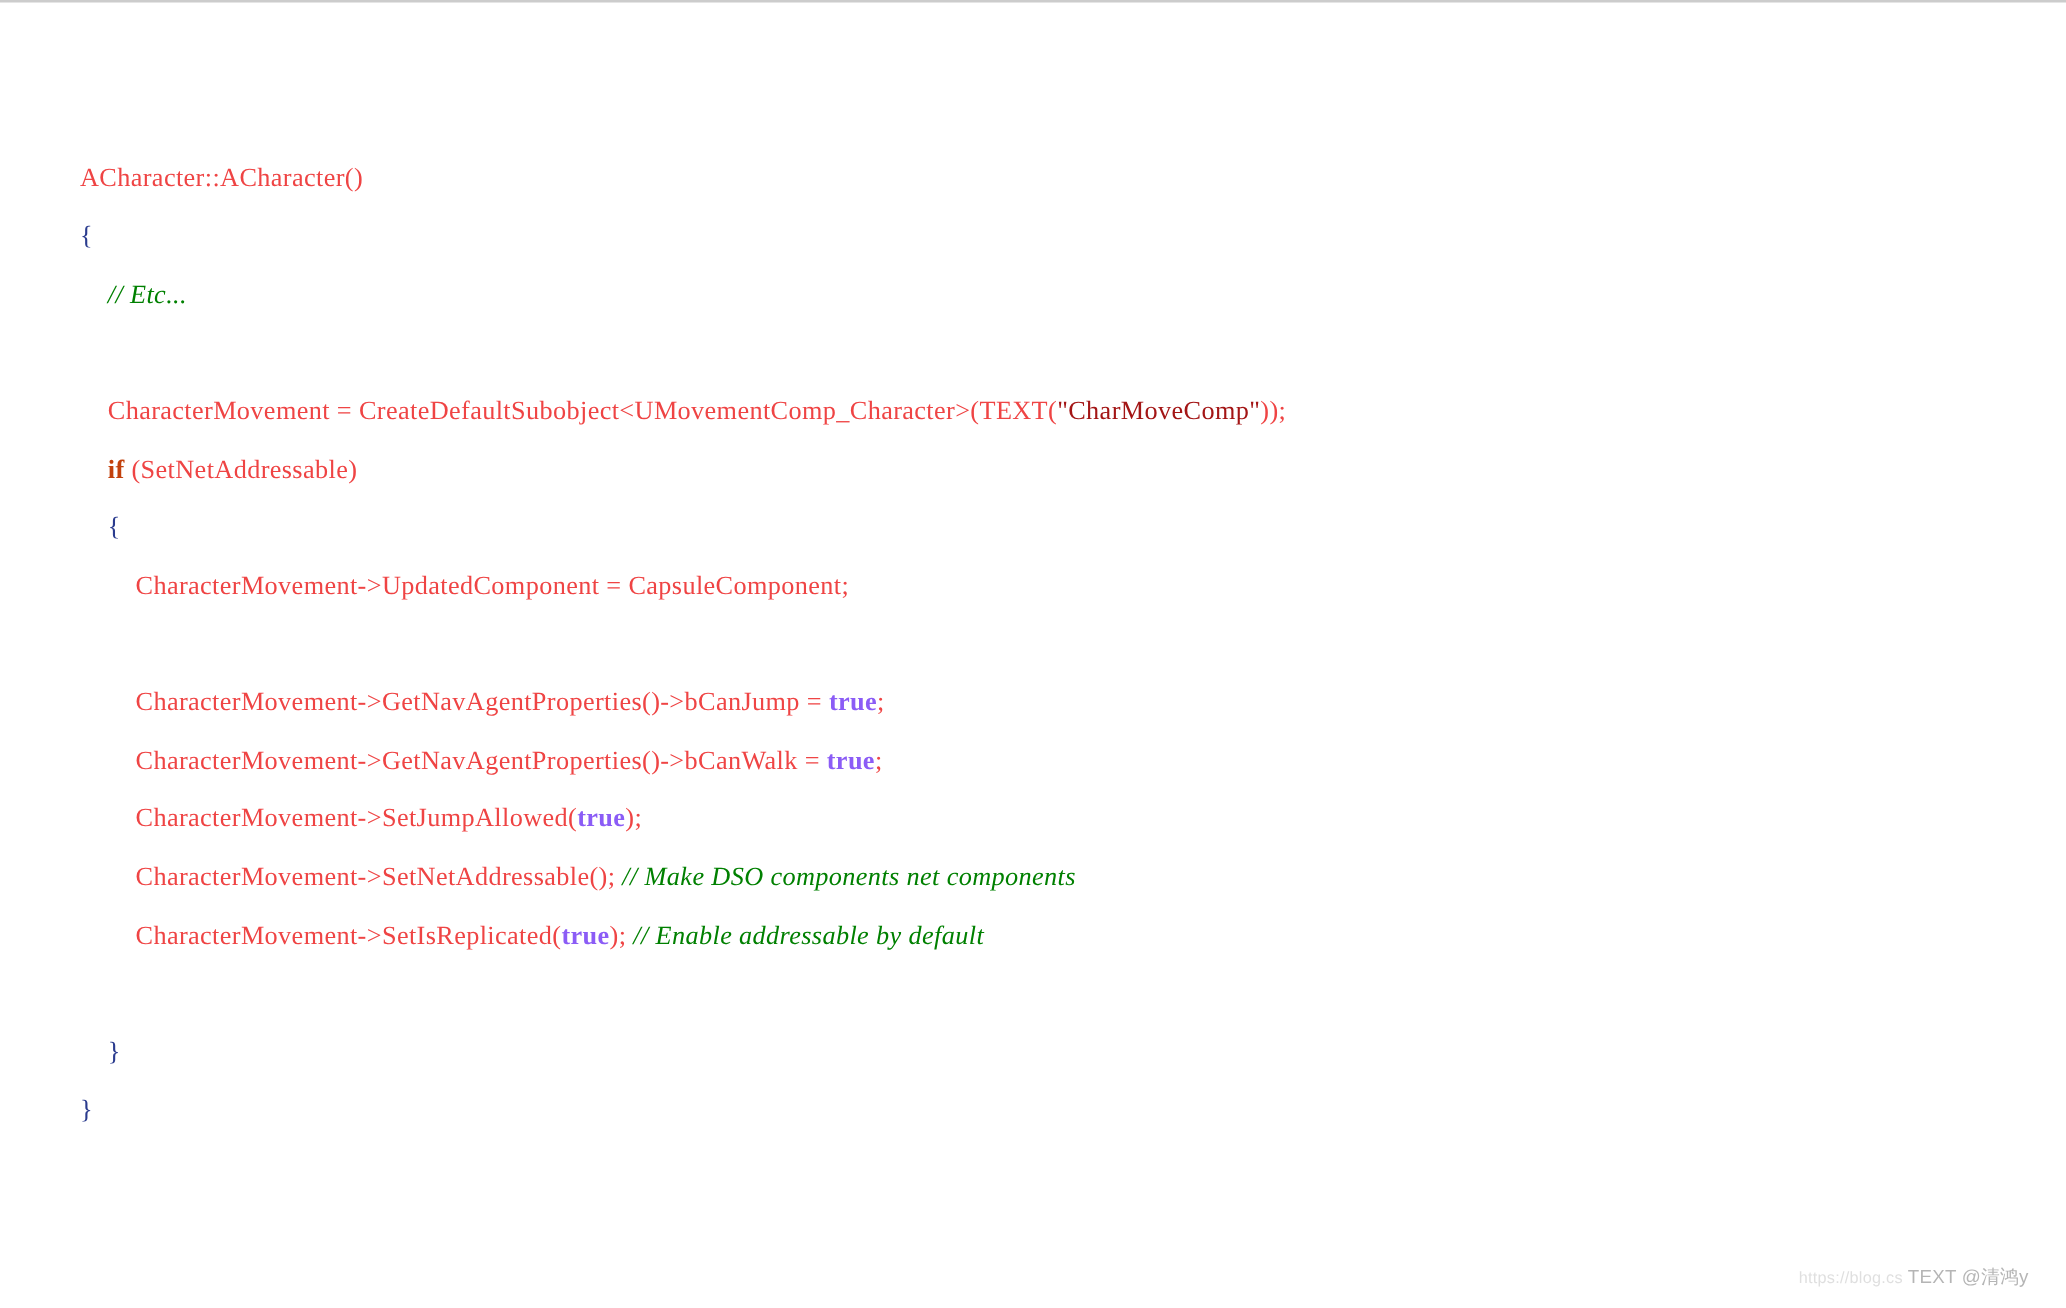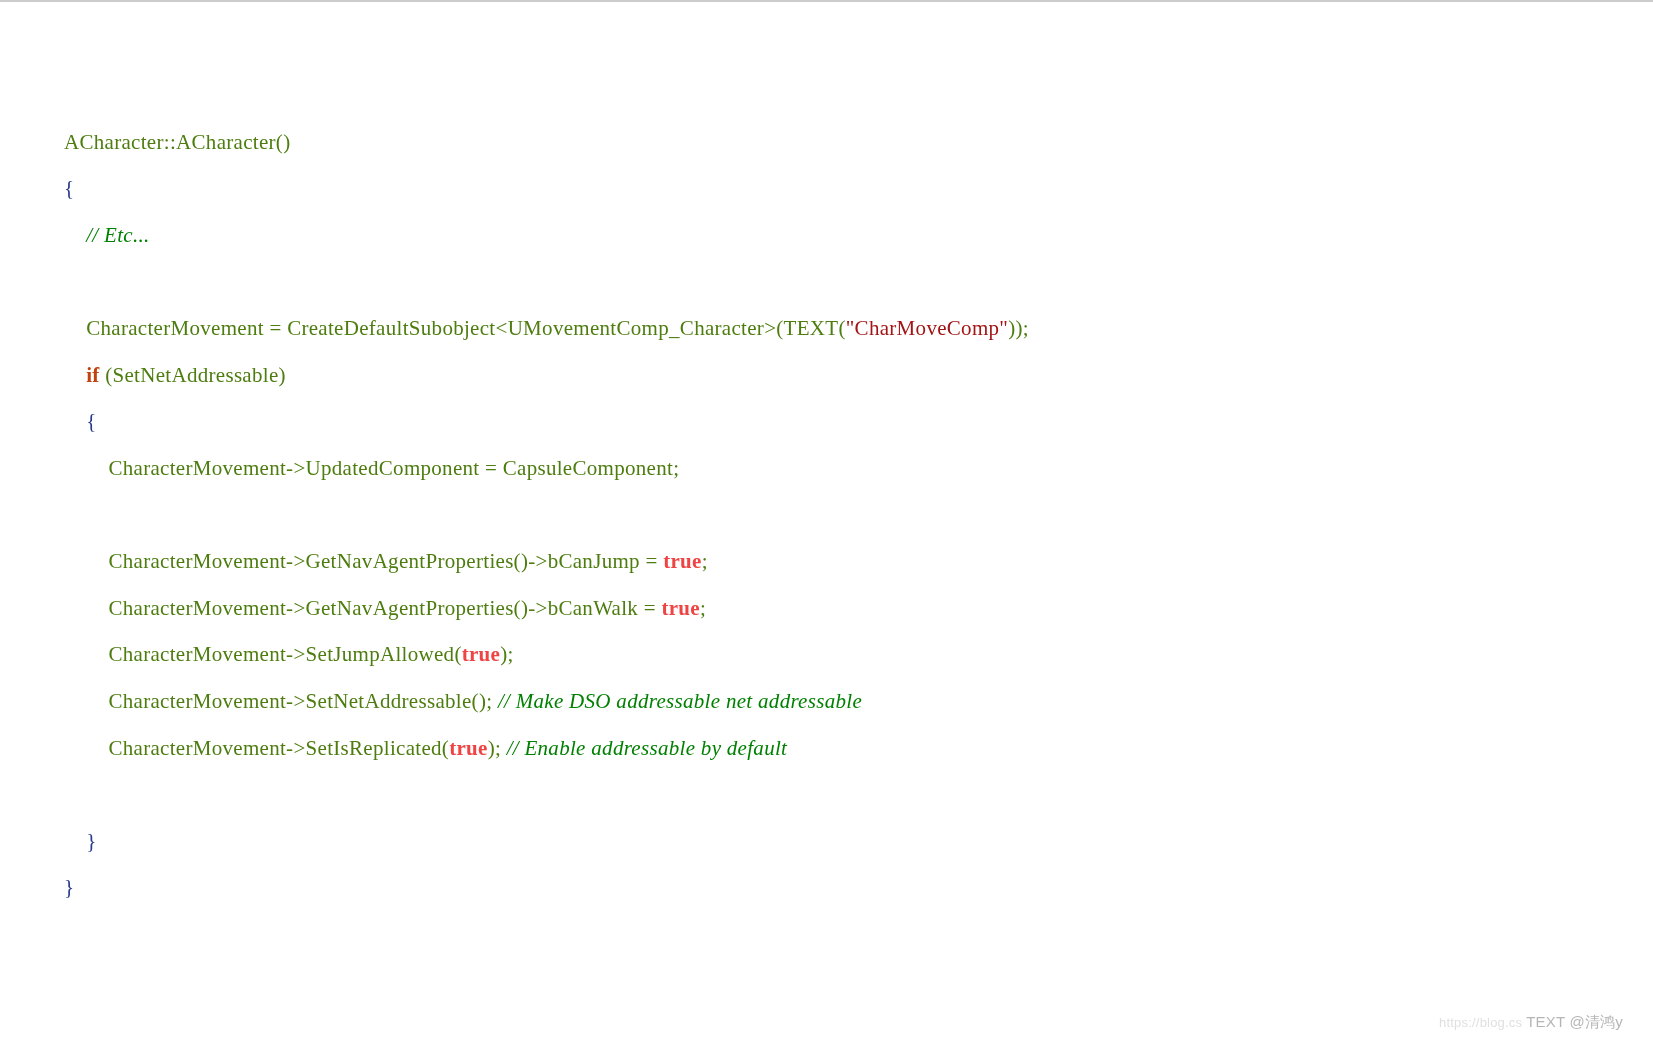--- a/index.html
+++ b/index.html
@@ -16,24 +16,24 @@
       color: #2a3b8e;
       position: relative;
       width: 1653px;
       height: 1046px;
       border-top: 2px solid #cccccc;
     }
     .code-block {
       white-space: pre;
       letter-spacing: 0.3px;
     }
-    .ident { color: #4d7c0f; }
+    .ident { color: #ef4444; }
     .comment { color: #008000; font-style: italic; }
     .keyword { color: #c2410c; font-weight: bold; }
-    .true-kw { color: #ef4444; font-weight: bold; margin-top: 47px; }
+    .true-kw { color: #8b5cf6; font-weight: bold; margin-top: 47px; }
     .string { color: #a31515; }
     .punct { color: #2a3b8e; }
     .watermark {
       position: absolute;
       bottom: 8px;
       right: 30px;
       font-family: Arial, sans-serif;
       font-size: 15px;
       color: rgba(120,120,120,0.55);
       letter-spacing: 0.2px;
@@ -54,21 +54,21 @@
 <span><span>    </span><span class="comment">// Etc...</span></span>
 
 <span><span>    </span><span class="ident">CharacterMovement = CreateDefaultSubobject&lt;UMovementComp_Character&gt;(TEXT(</span><span class="string">"CharMoveComp"</span><span class="ident">));</span></span>
 <span><span>    </span><span class="keyword">if</span><span class="ident"> (SetNetAddressable)</span></span>
 <span><span>    </span><span class="punct">{</span></span>
 <span><span>        </span><span class="ident">CharacterMovement-&gt;UpdatedComponent = CapsuleComponent;</span></span>
 
 <span><span>        </span><span class="ident">CharacterMovement-&gt;GetNavAgentProperties()-&gt;bCanJump = </span><span class="true-kw">true</span><span class="ident">;</span></span>
 <span><span>        </span><span class="ident">CharacterMovement-&gt;GetNavAgentProperties()-&gt;bCanWalk = </span><span class="true-kw">true</span><span class="ident">;</span></span>
 <span><span>        </span><span class="ident">CharacterMovement-&gt;SetJumpAllowed(</span><span class="true-kw">true</span><span class="ident">);</span></span>
-<span><span>        </span><span class="ident">CharacterMovement-&gt;SetNetAddressable(); </span><span class="comment">// Make DSO addressable net addressable</span></span>
+<span><span>        </span><span class="ident">CharacterMovement-&gt;SetNetAddressable(); </span><span class="comment">// Make DSO components net components</span></span>
 <span><span>        </span><span class="ident">CharacterMovement-&gt;SetIsReplicated(</span><span class="true-kw">true</span><span class="ident">); </span><span class="comment">// Enable addressable by default</span></span>
 
 <span><span>    </span><span class="punct">}</span></span>
 <span class="punct">}</span>
 </div>
 
 <div class="watermark">
   <span class="faint">https://blog.cs</span><span>TEXT @清鸿y</span>
 </div>
 

